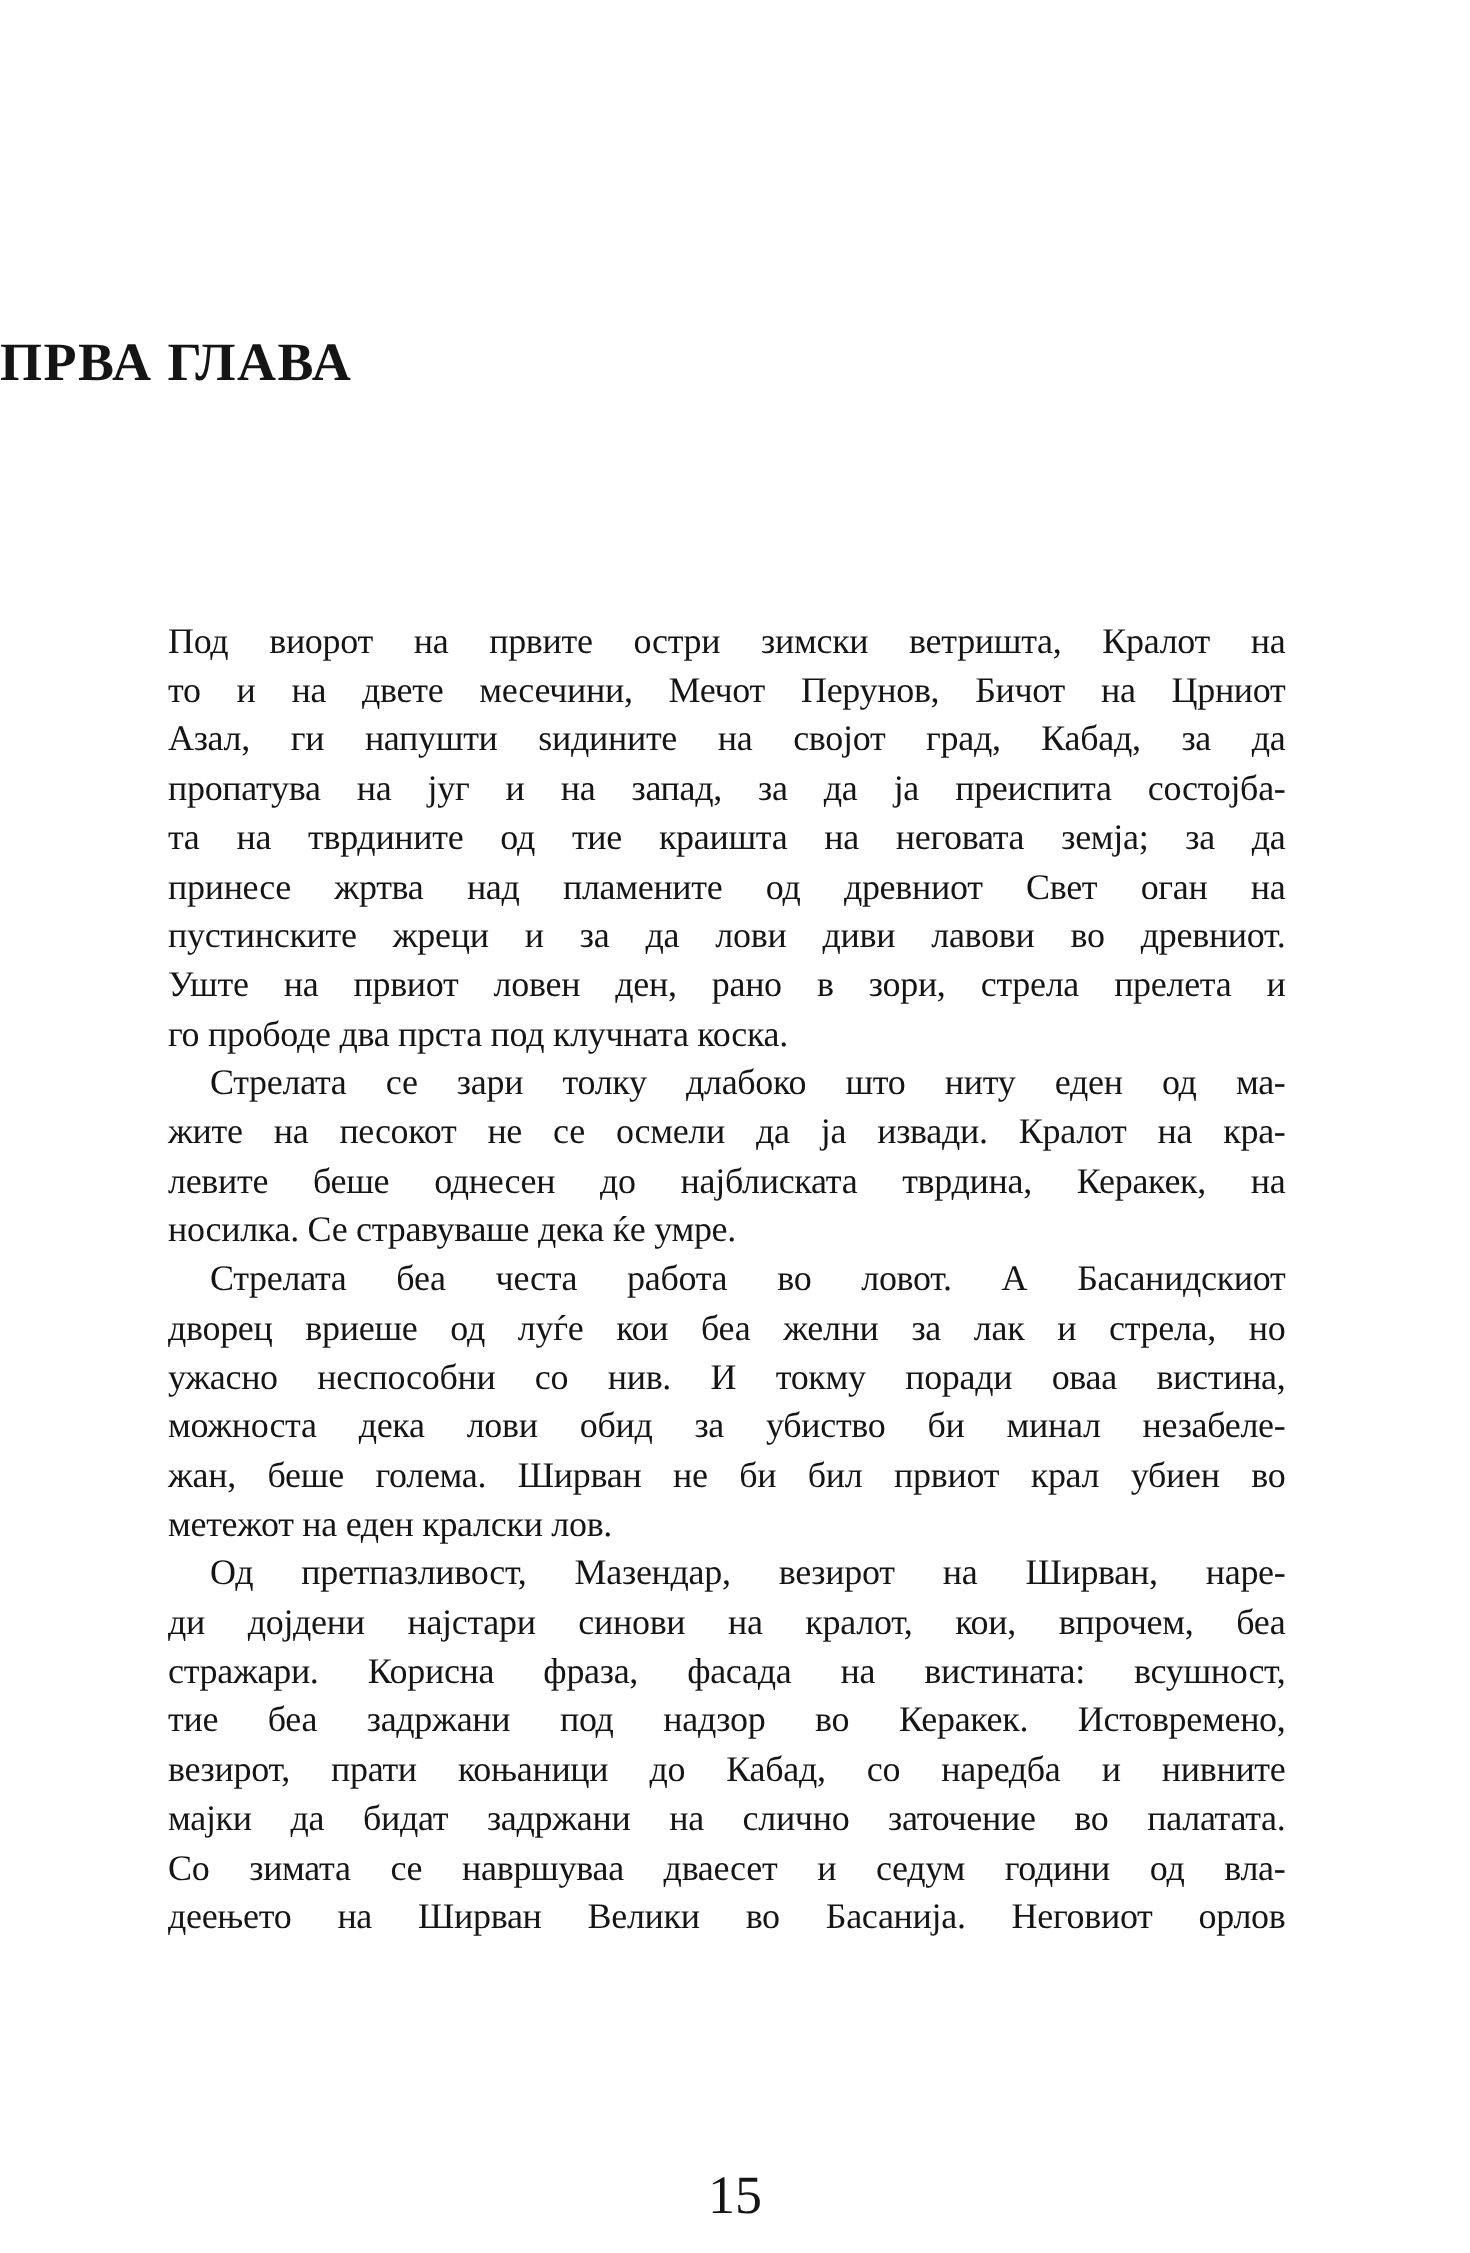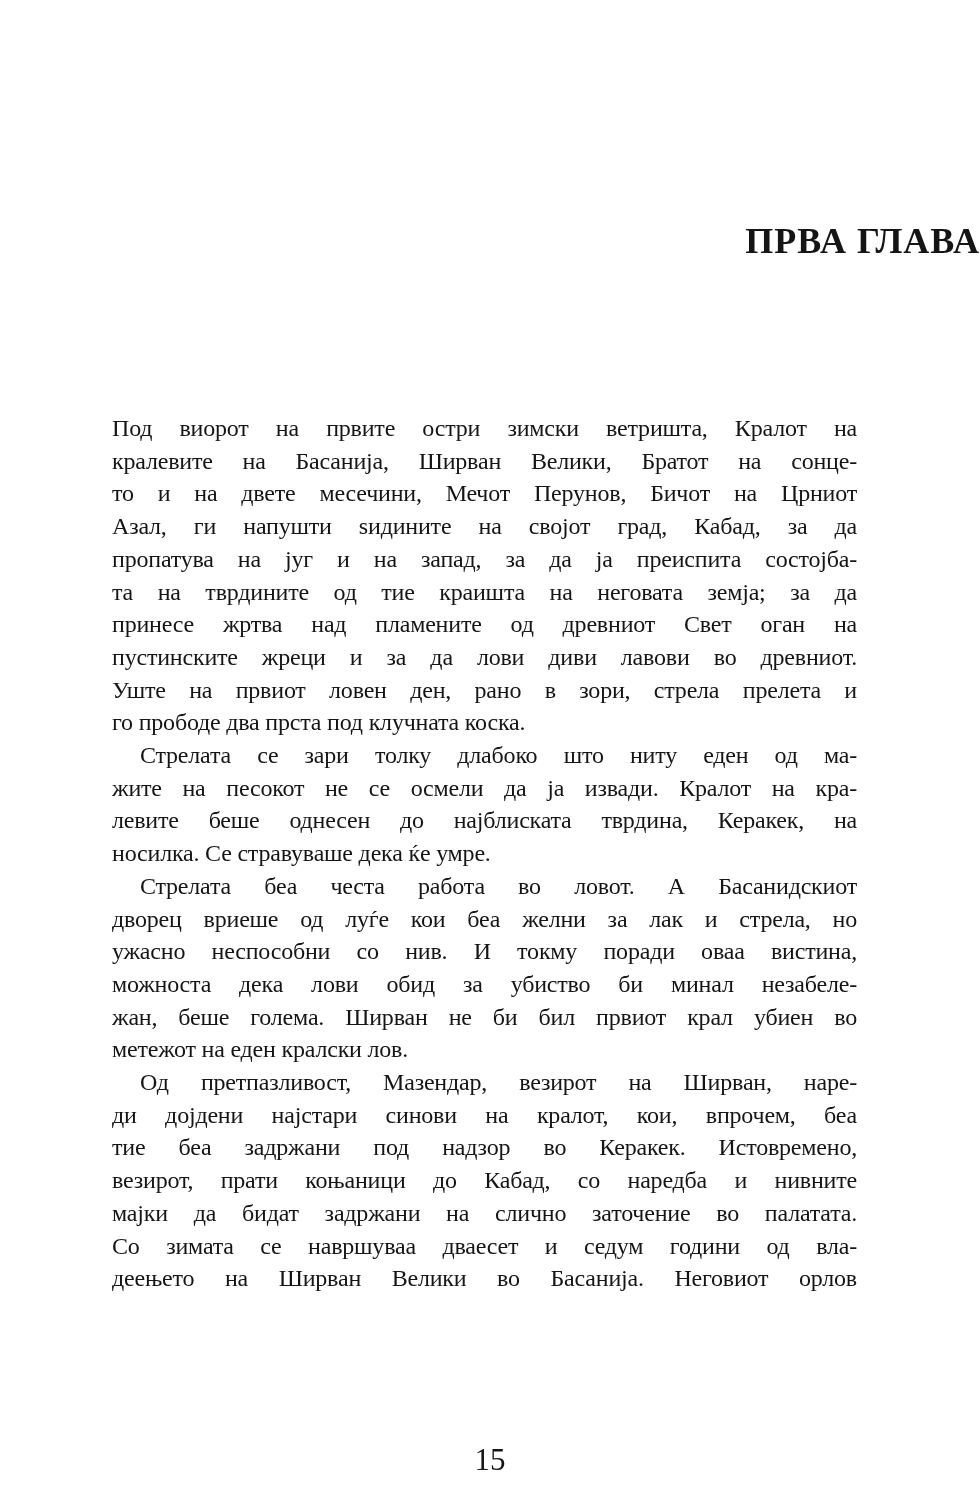--- a/index.html
+++ b/index.html
@@ -15,21 +15,21 @@
     font-family: "Liberation Serif", "DejaVu Serif", serif;
     color: #151515;
     overflow: hidden;
   }
   .chapter-title {
     position: absolute;
     top: 220px;
     left: 0;
     width: 100%;
     margin: 0;
-    text-align: right;
+    text-align: left;
     font-size: 36px;
     font-weight: bold;
     letter-spacing: 1px;
     color: #151515;
   }
   .body-text {
     position: absolute;
     top: 412px;
     left: 112px;
     width: 745px;
@@ -46,53 +46,53 @@
   }
   .line.indent {
     text-indent: 28px;
   }
   .page-number {
     position: absolute;
     top: 1442px;
     left: 0;
     width: 100%;
     text-align: center;
-    font-size: 31px;
+    font-size: 36px;
     color: #151515;
   }
 </style>
 </head>
 <body>
 
 <div class="page">
   <h1 class="chapter-title">ПРВА ГЛАВА</h1>
 
   <div class="body-text">
       <div class="line">Под виорот на првите остри зимски ветришта, Кралот на</div>
-      <div class="line">кралевите на Басанија, Ширван Велики, Братот на сонце-</div>
       <div class="line">то и на двете месечини, Мечот Перунов, Бичот на Црниот</div>
       <div class="line">Азал, ги напушти ѕидините на својот град, Кабад, за да</div>
       <div class="line">пропатува на југ и на запад, за да ја преиспита состојба-</div>
       <div class="line">та на тврдините од тие краишта на неговата земја; за да</div>
       <div class="line">принесе жртва над пламените од древниот Свет оган на</div>
       <div class="line">пустинските жреци и за да лови диви лавови во древниот.</div>
       <div class="line">Уште на првиот ловен ден, рано в зори, стрела прелета и</div>
       <div class="line last">го прободе два прста под клучната коска.</div>
       <div class="line indent">Стрелата се зари толку длабоко што ниту еден од ма-</div>
       <div class="line">жите на песокот не се осмели да ја извади. Кралот на кра-</div>
       <div class="line">левите беше однесен до најблиската тврдина, Керакек, на</div>
       <div class="line last">носилка. Се стравуваше дека ќе умре.</div>
       <div class="line indent">Стрелата беа честа работа во ловот. А Басанидскиот</div>
       <div class="line">дворец вриеше од луѓе кои беа желни за лак и стрела, но</div>
       <div class="line">ужасно неспособни со нив. И токму поради оваа вистина,</div>
       <div class="line">можноста дека лови обид за убиство би минал незабеле-</div>
       <div class="line">жан, беше голема. Ширван не би бил првиот крал убиен во</div>
       <div class="line last">метежот на еден кралски лов.</div>
       <div class="line indent">Од претпазливост, Мазендар, везирот на Ширван, наре-</div>
       <div class="line">ди дојдени најстари синови на кралот, кои, впрочем, беа</div>
+      <div class="line">стражари. Корисна фраза, фасада на вистината: всушност,</div>
       <div class="line">тие беа задржани под надзор во Керакек. Истовремено,</div>
       <div class="line">везирот, прати коњаници до Кабад, со наредба и нивните</div>
       <div class="line">мајки да бидат задржани на слично заточение во палатата.</div>
       <div class="line">Со зимата се навршуваа дваесет и седум години од вла-</div>
       <div class="line">деењето на Ширван Велики во Басанија. Неговиот орлов</div>
     </div>
 
   <div class="page-number">15</div>
 </div>
 

